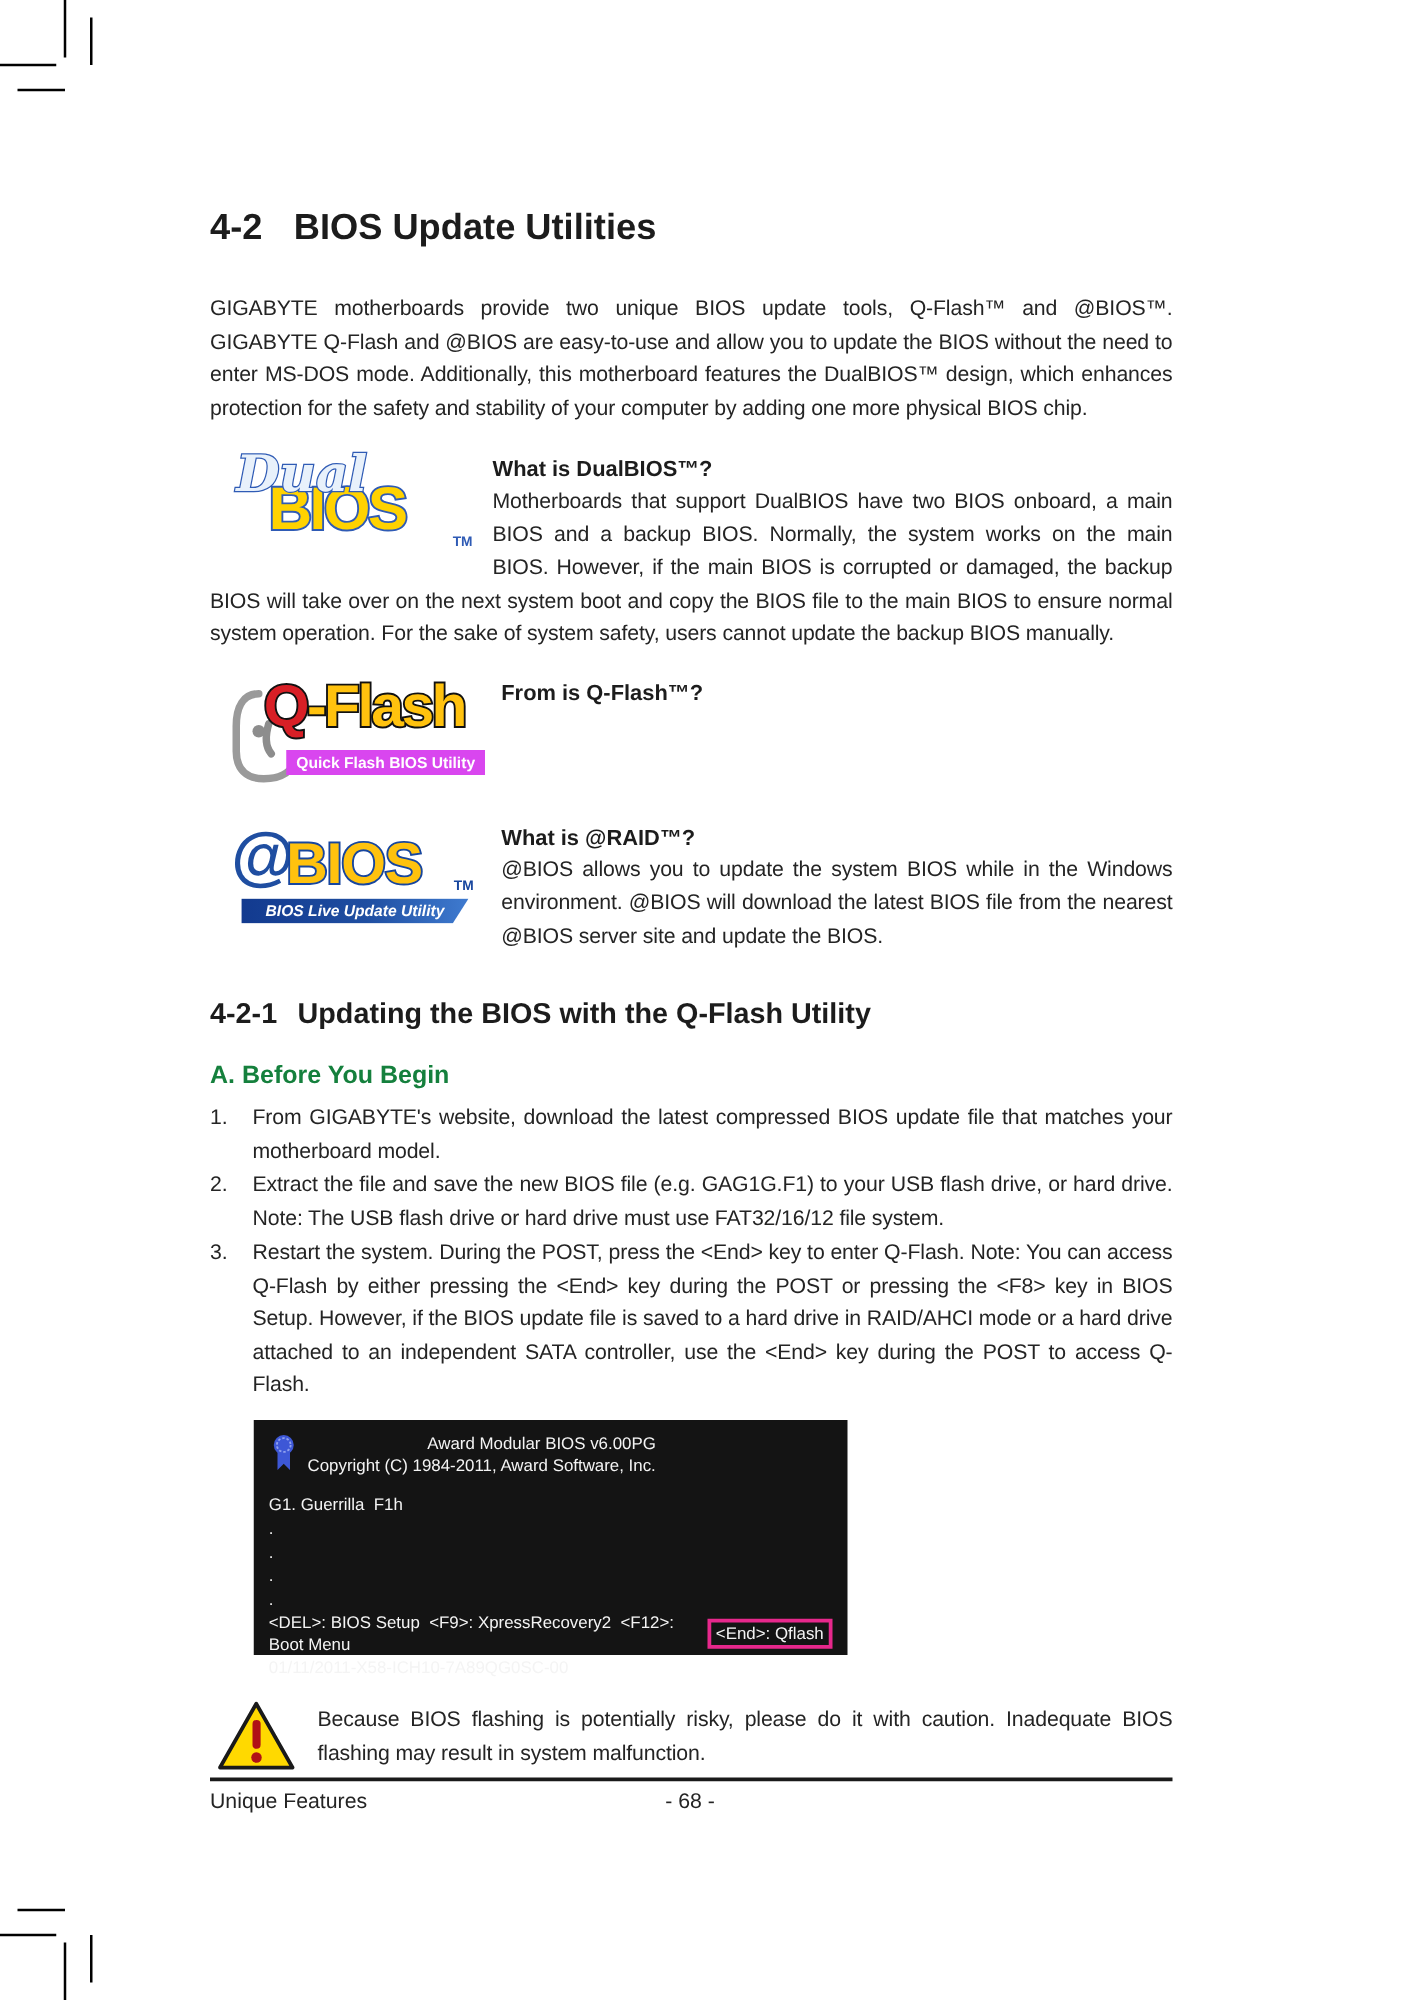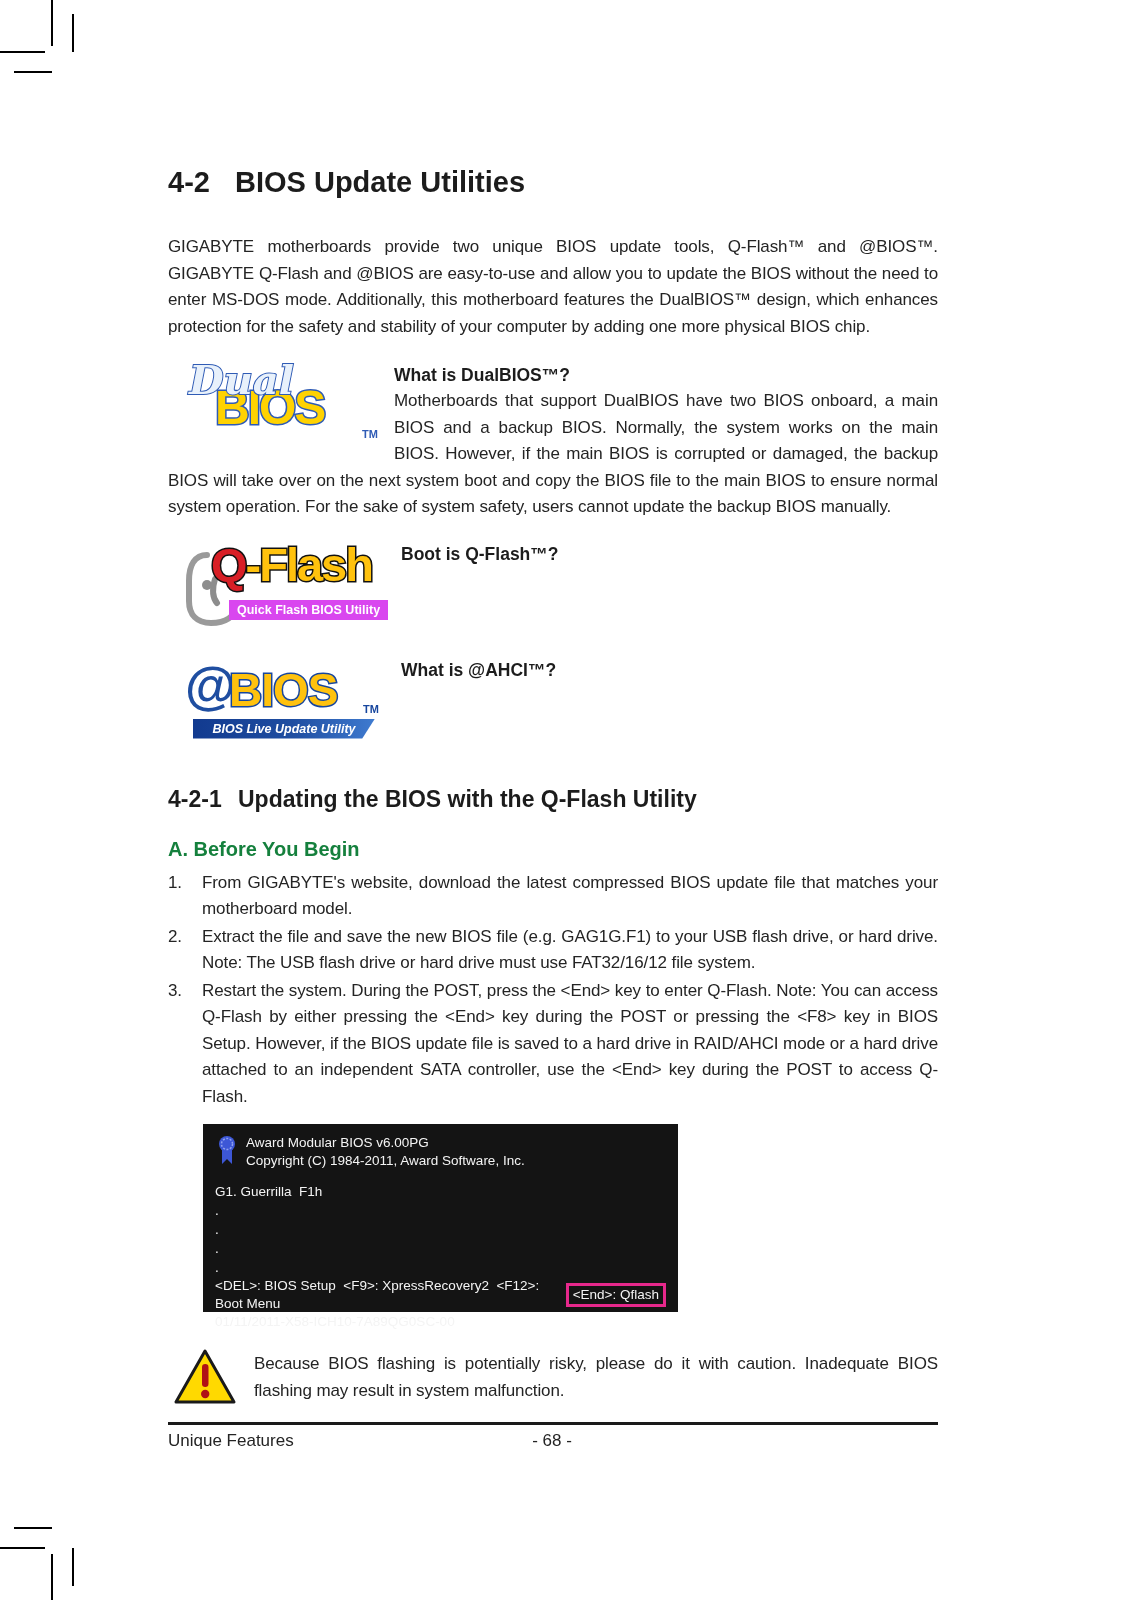--- a/index.html
+++ b/index.html
@@ -46,21 +46,21 @@
   h2.subsec{font-size:23px;line-height:28px;font-weight:bold;margin:14px 0 24px 0;color:#1c1c1c;}
   h2.subsec .secnum{display:inline-block;width:70px;}
   h3.part{font-size:20px;line-height:24px;font-weight:bold;margin:0 0 9px 0;color:#15803d;}
   .step{position:relative;padding-left:34px;font-size:17px;line-height:26.5px;
         text-align:justify;letter-spacing:-0.1px;margin-bottom:1px;}
   .step .num{position:absolute;left:0;top:0;}
   
   .terminal{margin:14px 0 0 35px;width:451px;height:168px;background:#141414;color:#f4f4f4;
             padding:10px 12px;font-size:13.5px;line-height:18px;display:flex;flex-direction:column;}
   .t-line{white-space:pre-wrap;}
-  .t-head{display:flex;}
+  .t-head{display:flex;text-align:right;}
   .t-award{margin:1px 9px 0 2px;flex:0 0 auto;}
   .t-g1{margin-top:13px;}
   .t-dots{line-height:19px;}
   .t-bottom{margin-top:auto;}
   .t-hotkeys{display:flex;align-items:center;}
   .t-hl-box{border:3px solid #e7288c;padding:0 4px;margin-left:5px;white-space:pre;}
   
   .warning{display:flex;margin-top:36px;}
   .warn-icon{flex:0 0 auto;margin:0 17px 0 5px;}
   .warning p{font-size:17px;line-height:27px;text-align:justify;margin:2px 0 0 0;letter-spacing:-0.1px;}
@@ -112,31 +112,32 @@
     <div class="wrapblock">
       <div class="logo qflash-logo">
         <svg class="qface" width="58" height="78" viewBox="0 0 58 78">
           <path d="M22 6 C10 6 4 16 4 32 L4 52 C4 66 12 74 26 74 C40 74 50 68 52 56" fill="none" stroke="#9a9a9a" stroke-width="6" stroke-linecap="round"></path>
           <circle cx="22" cy="36" r="5" fill="#8d8d8d"></circle>
           <path d="M30 30 C27 40 27 48 32 54" fill="none" stroke="#8d8d8d" stroke-width="6" stroke-linecap="round"></path>
         </svg>
         <span class="qflash-text"><span class="q">Q</span><span class="rest">-Flash</span></span>
         <span class="q-banner">Quick Flash BIOS Utility</span>
       </div>
-      <h3>Boot is Q-Flash™?</h3>
+      <h3>From is Q-Flash™?</h3>
     </div>
 
     <div class="wrapblock" style="margin-bottom:34px;">
       <div class="logo atbios-logo">
         <span class="at-sign">@</span>
         <span class="at-bios">BIOS</span>
         <span class="at-tm">TM</span>
         <span class="at-banner">BIOS Live Update Utility</span>
       </div>
-      <h3>What is @AHCI™?</h3>
+      <h3>What is @RAID™?</h3>
+      <p>@BIOS allows you to update the system BIOS while in the Windows environment. @BIOS will download the latest BIOS file from the nearest @BIOS server site and update the BIOS.</p>
     </div>
 
     <h2 class="subsec"><span class="secnum">4-2-1</span><span>Updating the BIOS with the Q-Flash Utility</span></h2>
 
     <h3 class="part">A. Before You Begin</h3>
 
     <div>
       <div class="step">
         <span class="num">1.</span>
         <span>From GIGABYTE's website, download the latest compressed BIOS update file that matches your motherboard model.</span>

